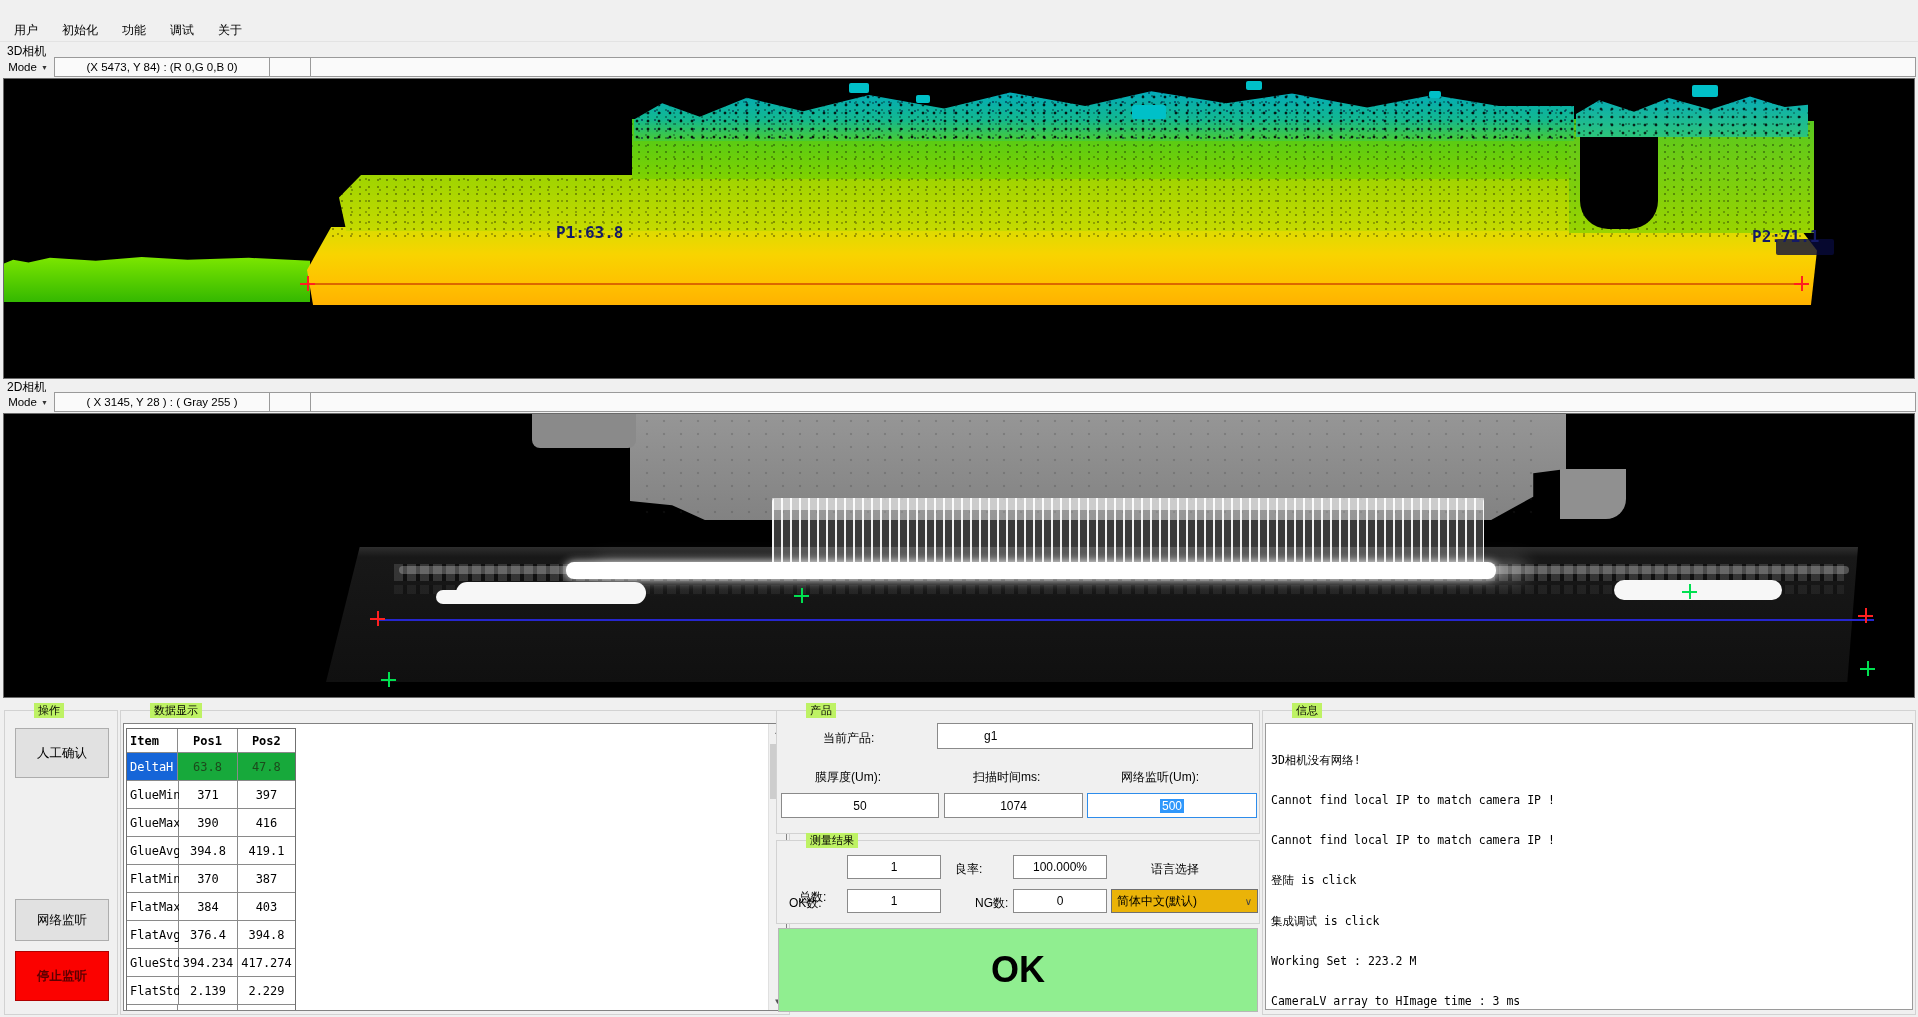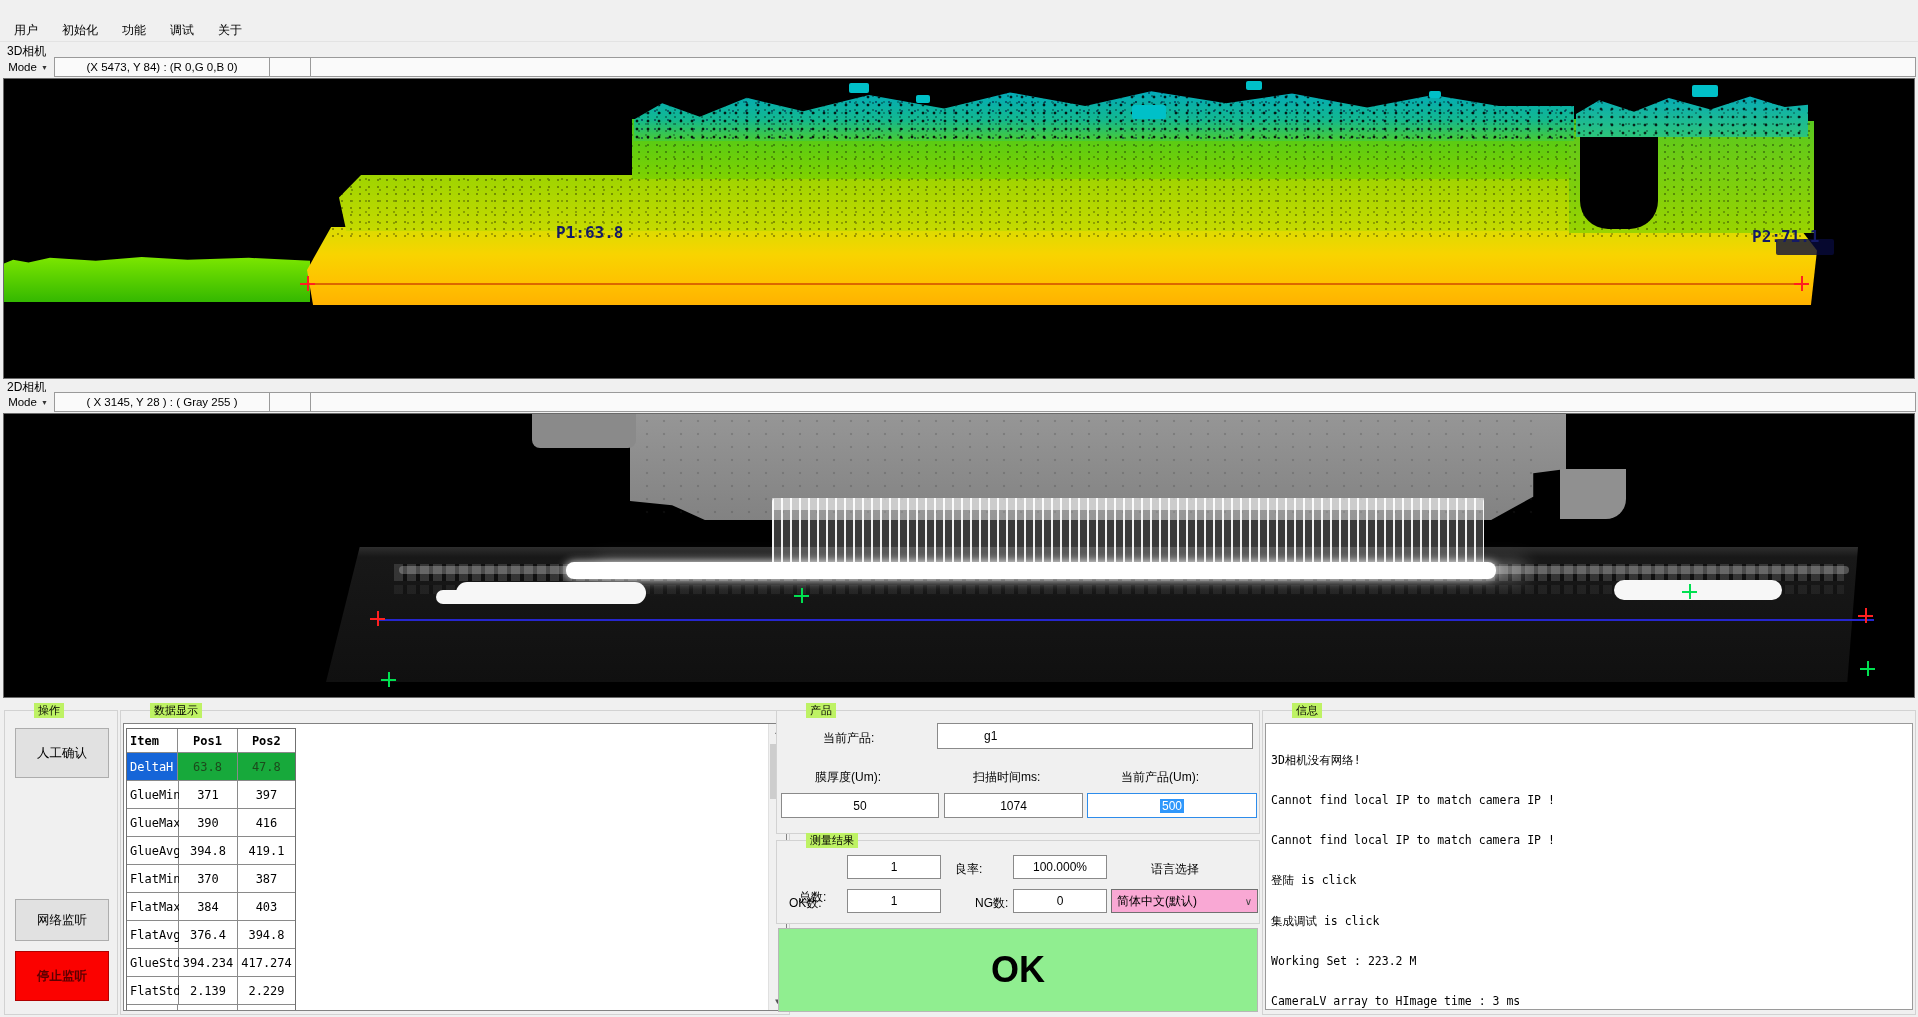--- a/index.html
+++ b/index.html
@@ -118,21 +118,21 @@
   .sel .v1,.sel .v2{background:#17a93b;color:#1c4a1c;}
   .vsb{position:absolute;right:0;top:0;width:17px;height:100%;background:#f0f0f0;border-left:1px solid #e0e0e0;}
   .vsb .sa{position:absolute;left:0;width:17px;height:16px;font-size:8px;color:#555;text-align:center;line-height:16px;}
   .vsb .thumb{position:absolute;left:1px;top:20px;width:15px;height:55px;background:#cdcdcd;}
 
   .lbl{position:absolute;font-size:12px;white-space:nowrap;}
   .field{position:absolute;background:#fff;border:1px solid #8a8a8a;display:flex;align-items:center;justify-content:center;font-size:12px;}
   .field.left{justify-content:flex-start;}
   .field.focus{border:1px solid #2d8ceb;}
   .selval{background:#2f97fb;color:#fff;padding:0 2px;}
-  .combo{position:absolute;background:#f9a8d4;border:1px solid #707070;display:flex;align-items:center;font-size:12px;padding-left:5px;}
+  .combo{position:absolute;background:#eab308;border:1px solid #707070;display:flex;align-items:center;font-size:12px;padding-left:5px;}
   .combo .chev{position:absolute;right:5px;color:#444;font-size:10px;}
   .okbox{position:absolute;left:778px;top:928px;width:478px;height:82px;background:#90ee90;border:1px solid #b7b7b7;
        display:flex;align-items:center;justify-content:center;font-size:36px;font-weight:700;}
 
   .logarea{position:absolute;left:2px;top:12px;right:2px;bottom:4px;background:#fff;border:1px solid #9a9a9a;
        padding:3px 5px;font-family:"DejaVu Sans Mono",monospace;font-size:11.5px;line-height:13.4px;
        white-space:pre;overflow:hidden;}
   .logline{height:13.4px;position:relative;}
 </style>
 </head>
@@ -293,21 +293,21 @@
       </div>
     </div>
   </div>
 
   <div class="gb" style="left:776px;top:710px;width:482px;height:122px;">
     <span class="gb-label">产品</span>
     <div class="lbl" style="left:46px;top:19px;">当前产品:</div>
     <div class="field left" style="left:160px;top:12px;width:314px;height:24px;text-indent:46px;">g1</div>
     <div class="lbl" style="left:38px;top:58px;">膜厚度(Um):</div>
     <div class="lbl" style="left:196px;top:58px;">扫描时间ms:</div>
-    <div class="lbl" style="left:344px;top:58px;">当前产品(Um):</div>
+    <div class="lbl" style="left:344px;top:58px;">网络监听(Um):</div>
     <div class="field" style="left:4px;top:82px;width:156px;height:23px;">50</div>
     <div class="field" style="left:167px;top:82px;width:137px;height:23px;">1074</div>
     <div class="field focus" style="left:310px;top:82px;width:168px;height:23px;text-align:center;">
       <span class="selval">500</span>
     </div>
   </div>
 
   <div class="gb" style="left:776px;top:840px;width:482px;height:82px;">
     <span class="gb-label">测量结果</span>
     <div class="lbl" style="left:22px;top:20px;margin-top:28px;">总数:</div>

